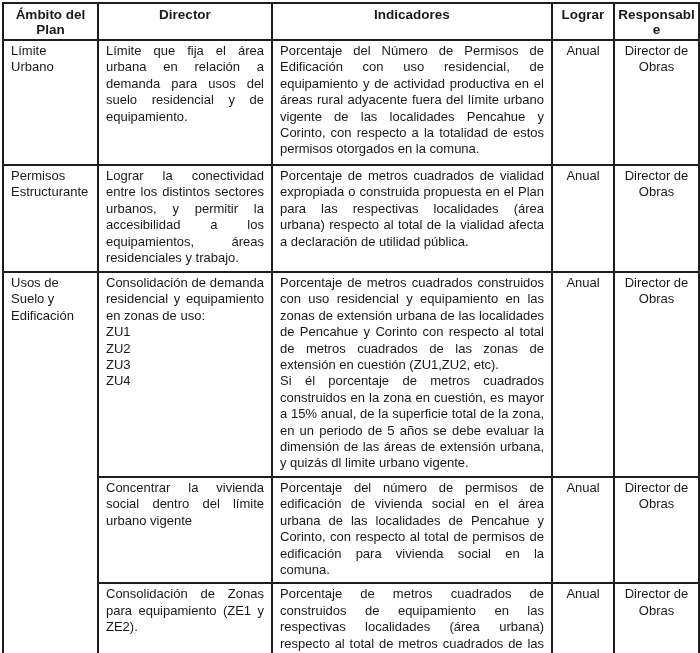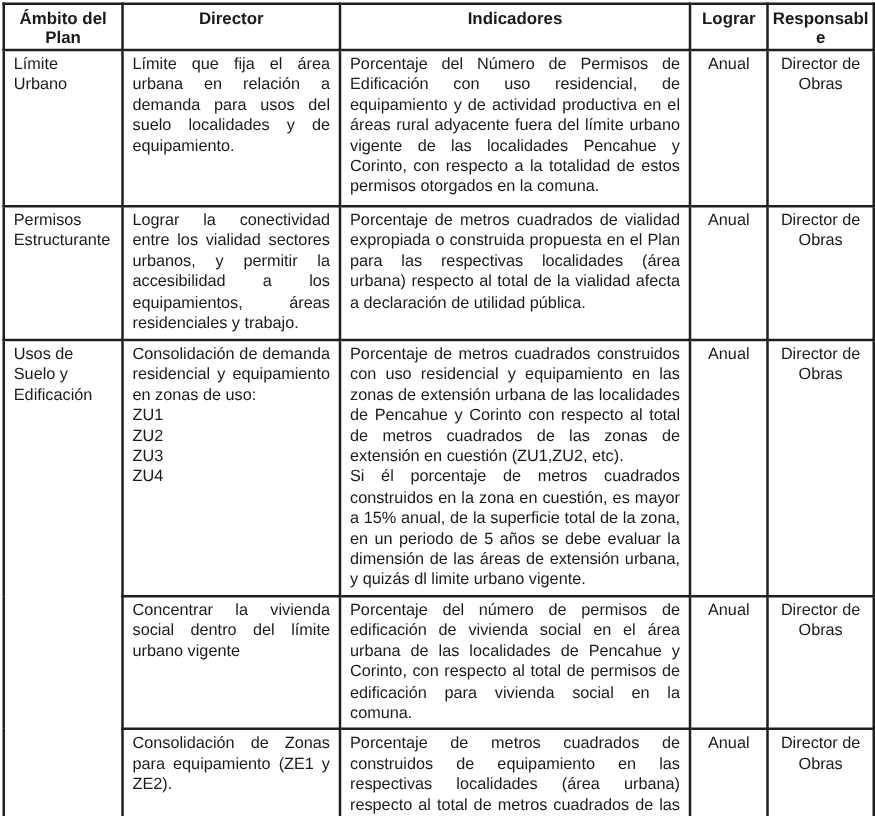--- a/index.html
+++ b/index.html
@@ -81,28 +81,28 @@
         <th>Ámbito del Plan</th>
         <th>Director</th>
         <th>Indicadores</th>
         <th>Lograr</th>
         <th>Responsable</th>
       </tr>
     </thead>
     <tbody>
       <tr class="r-1">
         <td class="cell-ambito">Límite Urbano</td>
-        <td class="cell-criterio">Límite que fija el área urbana en relación a demanda para usos del suelo localidades y de equipamiento.</td>
+        <td class="cell-criterio">Límite que fija el área urbana en relación a demanda para usos del suelo residencial y de equipamiento.</td>
         <td class="cell-indicadores">Porcentaje del Número de Permisos de Edificación con uso residencial, de equipamiento y de actividad productiva en el áreas rural adyacente fuera del límite urbano vigente de las localidades Pencahue y Corinto, con respecto a la totalidad de estos permisos otorgados en la comuna.</td>
         <td class="cell-plazo">Anual</td>
         <td class="cell-responsable">Director de Obras</td>
       </tr>
       <tr class="r-2">
         <td class="cell-ambito">Permisos Estructurante</td>
-        <td class="cell-criterio">Lograr la conectividad entre los vialidad sectores urbanos, y permitir la accesibilidad a los equipamientos, áreas residenciales y trabajo.</td>
+        <td class="cell-criterio">Lograr la conectividad entre los distintos sectores urbanos, y permitir la accesibilidad a los equipamientos, áreas residenciales y trabajo.</td>
         <td class="cell-indicadores">Porcentaje de metros cuadrados de vialidad expropiada o construida propuesta en el Plan para las respectivas localidades (área urbana) respecto al total de la vialidad afecta a declaración de utilidad pública.</td>
         <td class="cell-plazo">Anual</td>
         <td class="cell-responsable">Director de Obras</td>
       </tr>
       <tr class="r-3a">
         <td class="cell-ambito" rowspan="3">Usos de Suelo y Edificación</td>
         <td class="cell-criterio">Consolidación de demanda residencial y equipamiento en zonas de uso:
 ZU1
 ZU2
 ZU3

